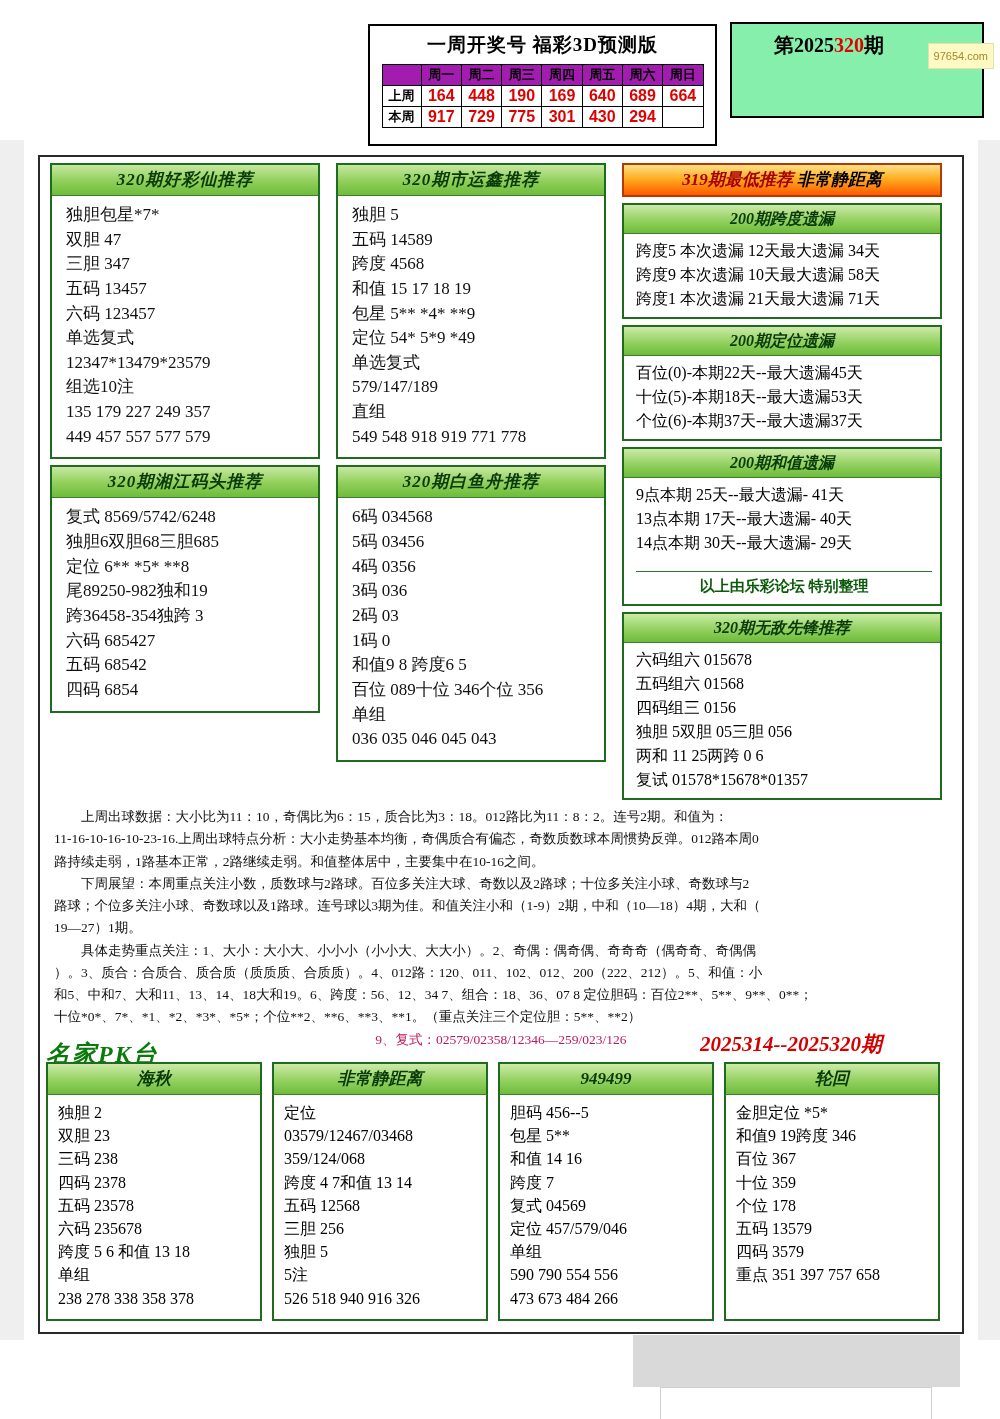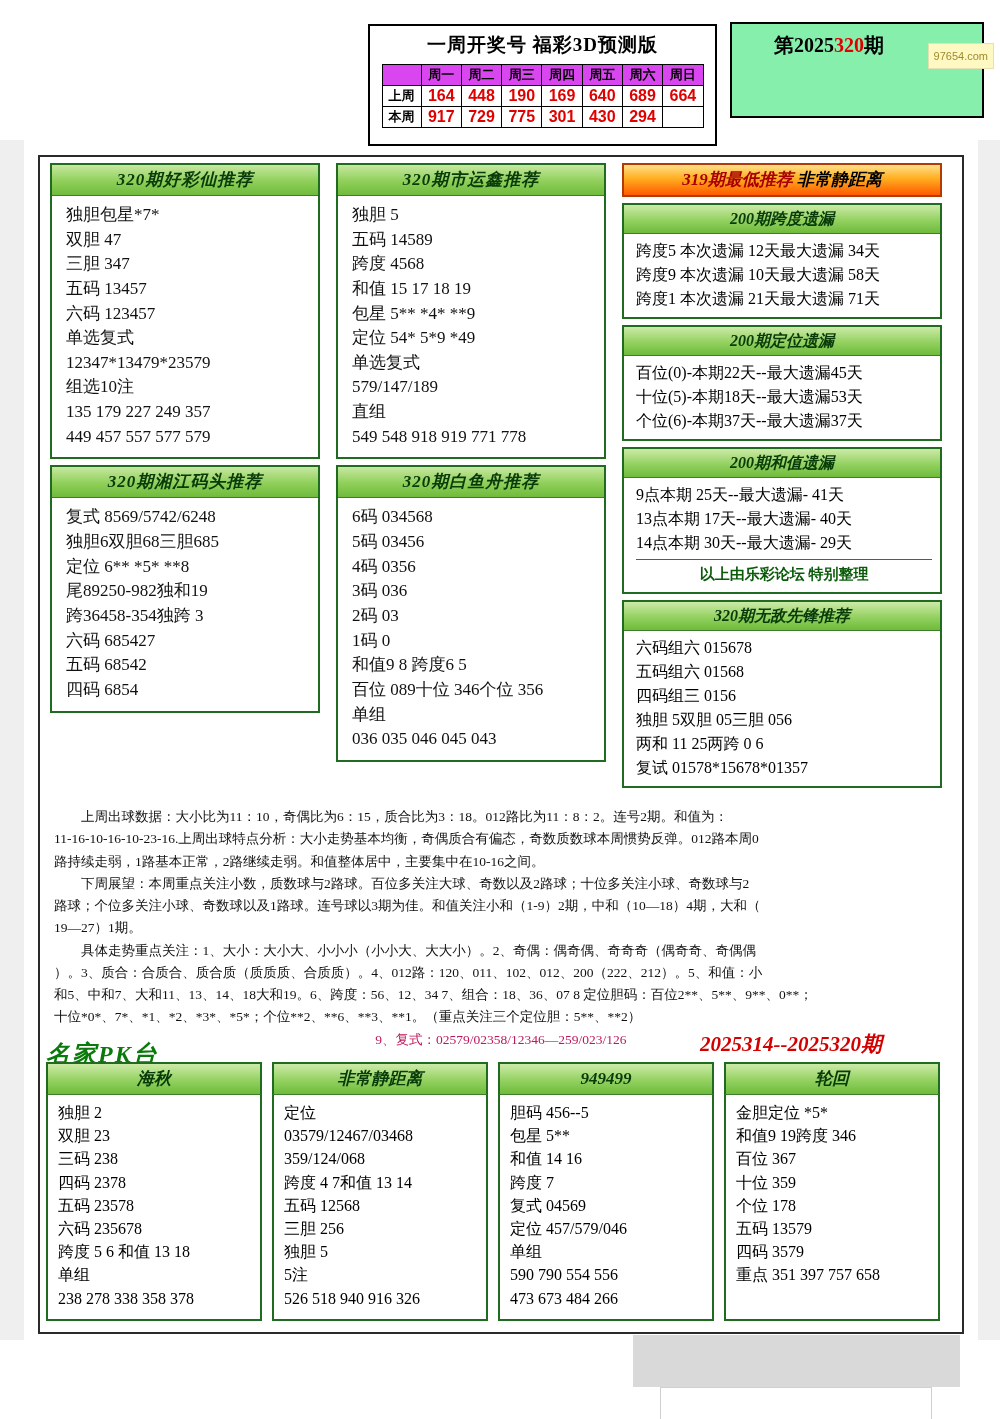--- a/index.html
+++ b/index.html
@@ -32,21 +32,21 @@
     text-align:center;font-size:19px;font-weight:bold;
     padding-top:6px;letter-spacing:1px;
   }
   table.week{
     border-collapse:collapse;margin:6px auto 0 auto;width:322px;
   }
   table.week td,table.week th{
     border:1px solid #000;text-align:center;
     font-size:13px;padding:1px 2px;font-family:"Liberation Sans",sans-serif;
   }
-  table.week th{font-weight:bold;background:#d946ef;width:36px;}
+  table.week th{font-weight:bold;background:#a21caf;width:36px;}
   table.week td.lbl{font-weight:bold;font-size:13px;width:36px;}
   table.week td.num{color:#e00000;font-weight:bold;font-size:16px;}
 
   .issue-box{
     position:absolute;left:730px;top:18px;width:250px;height:92px;
     border:2px solid #000;background:#86efac;
   }
   .issue-text{
     font-size:20px;font-weight:bold;padding:8px 0 0 42px;
   }
@@ -94,21 +94,21 @@
     font-size:17px;font-weight:bold;font-style:italic;
     background:linear-gradient(#ffe08a,#ffae20 45%,#ff5a00);
     border:2px solid #b33a00;
     color:#a80000;
     margin-bottom:6px;
   }
   .orange-head .b{color:#000;}
 
   .note-green{
     text-align:center;font-weight:bold;font-size:15px;
-    color:#0a5a0a;border-top:1px solid #2a7a2a;margin-top:4px;padding-top:3px;
+    color:#0a5a0a;border-top:1px solid #2a7a2a;margin-top:16px;padding-top:3px;
   }
 
   
   .analysis{
     position:absolute;left:40px;top:805px;width:900px;
     font-size:13.5px;line-height:1.5;color:#111;
     font-family:"Liberation Serif",serif;
   }
   .analysis p{margin:0 0 2px 0;text-indent:2em;}
   .analysis .red{color:#be185d;}

